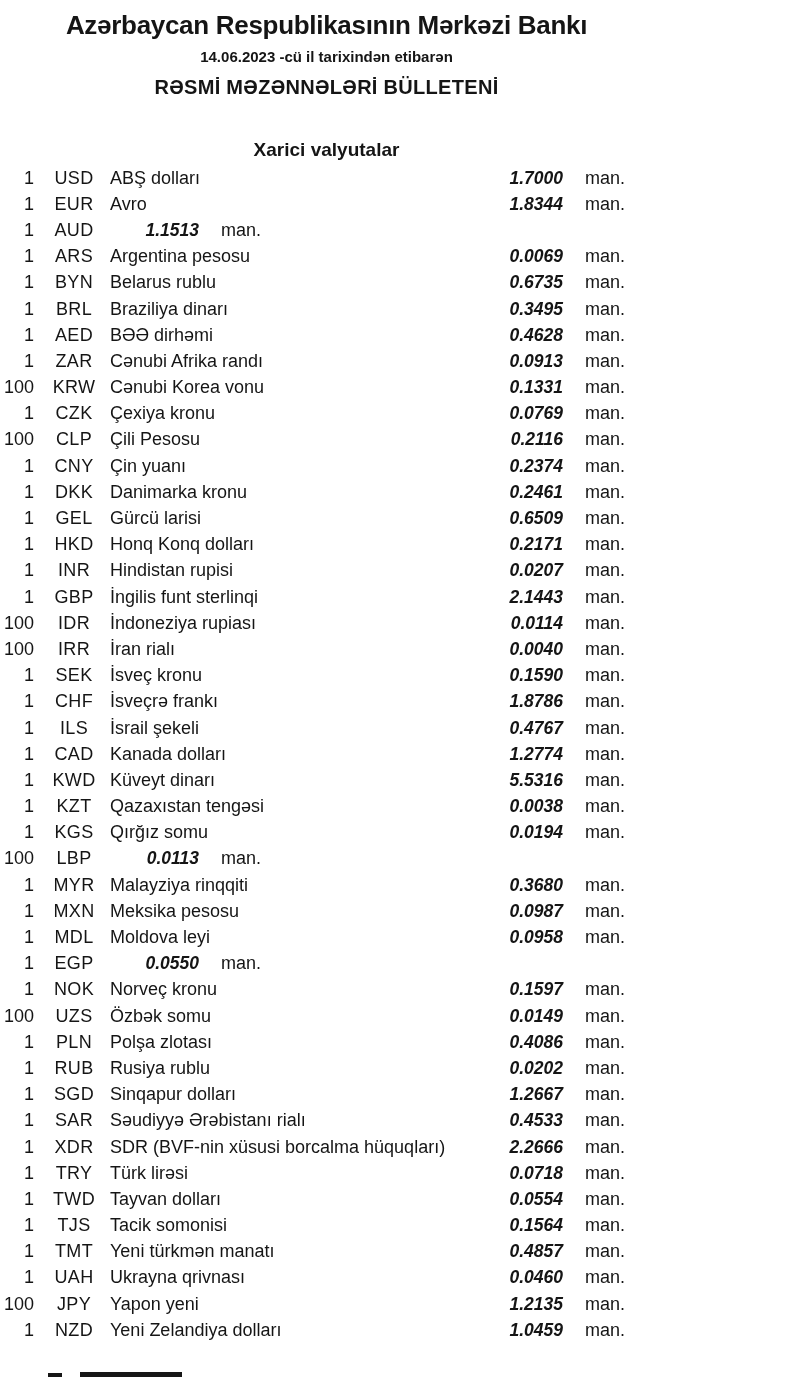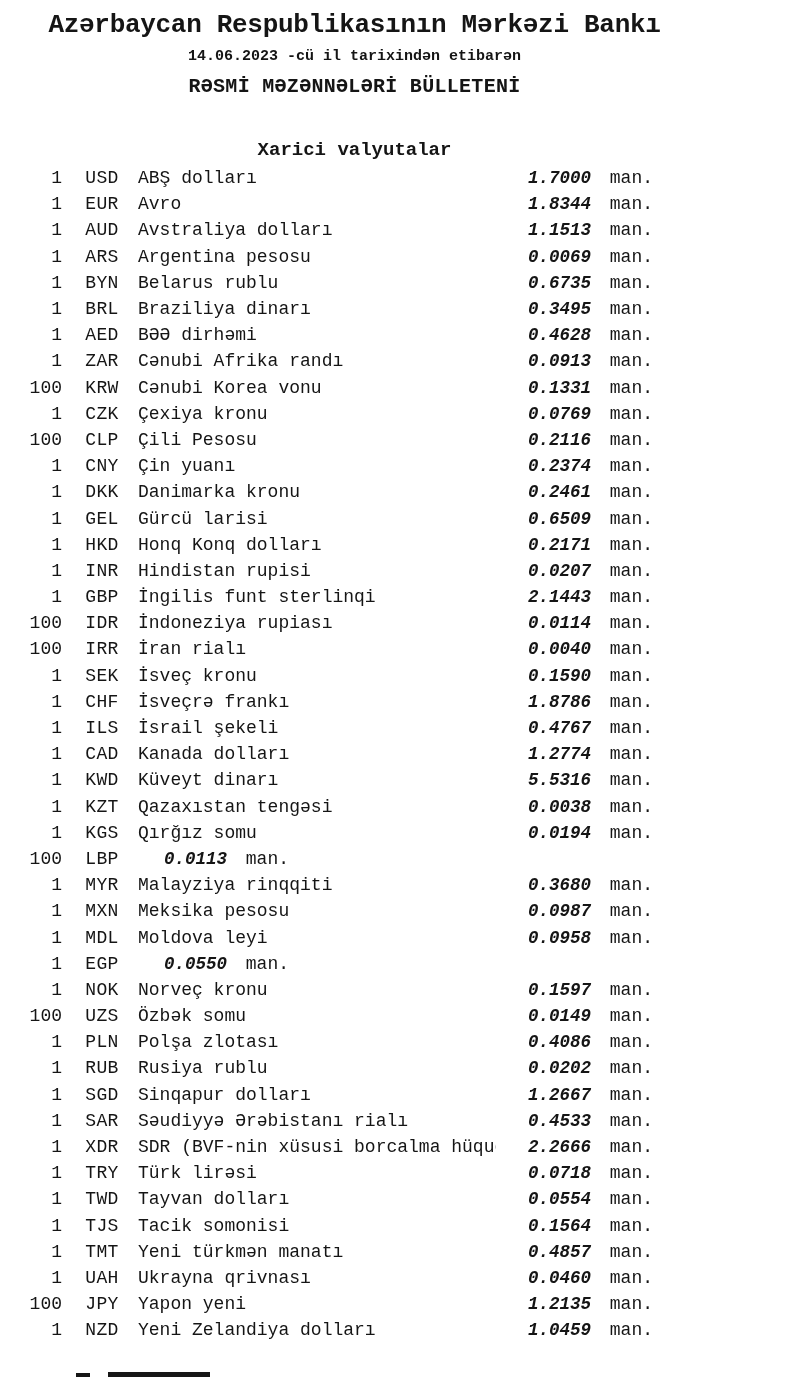--- a/index.html
+++ b/index.html
@@ -2,25 +2,24 @@
 <html lang="az"><head>
 <meta charset="utf-8">
 <style>
   html, body { margin: 0; padding: 0; background: #ffffff; }
   .page {
     position: relative;
     width: 653px;
     height: 1377px;
     background: #ffffff;
     color: #151515;
-    font-family: Liberation Mono, monospace;
+    font-family: Liberation Sans, sans-serif;
     overflow: hidden;
     box-sizing: border-box;
     padding-top: 8px;
-    margin-left: 28px;
   }
   header { text-align: center; }
   .bank-title {
     margin: 0;
     font-size: 26px;
     line-height: 34px;
     font-weight: bold;
     letter-spacing: -0.3px;
   }
   .date-line {
@@ -89,21 +88,20 @@
       <div class="row">
         <span class="cell-qty">1</span>
         <span class="cell-code">EUR</span>
         <span class="cell-name">Avro</span>
         <span class="cell-rate">1.8344</span>
         <span class="cell-unit">man.</span>
       </div>
       <div class="row">
         <span class="cell-qty">1</span>
         <span class="cell-code">AUD</span>
-        <span class="cell-name">Avstraliya dolları</span>
         <span class="cell-rate">1.1513</span>
         <span class="cell-unit">man.</span>
       </div>
       <div class="row">
         <span class="cell-qty">1</span>
         <span class="cell-code">ARS</span>
         <span class="cell-name">Argentina pesosu</span>
         <span class="cell-rate">0.0069</span>
         <span class="cell-unit">man.</span>
       </div>

